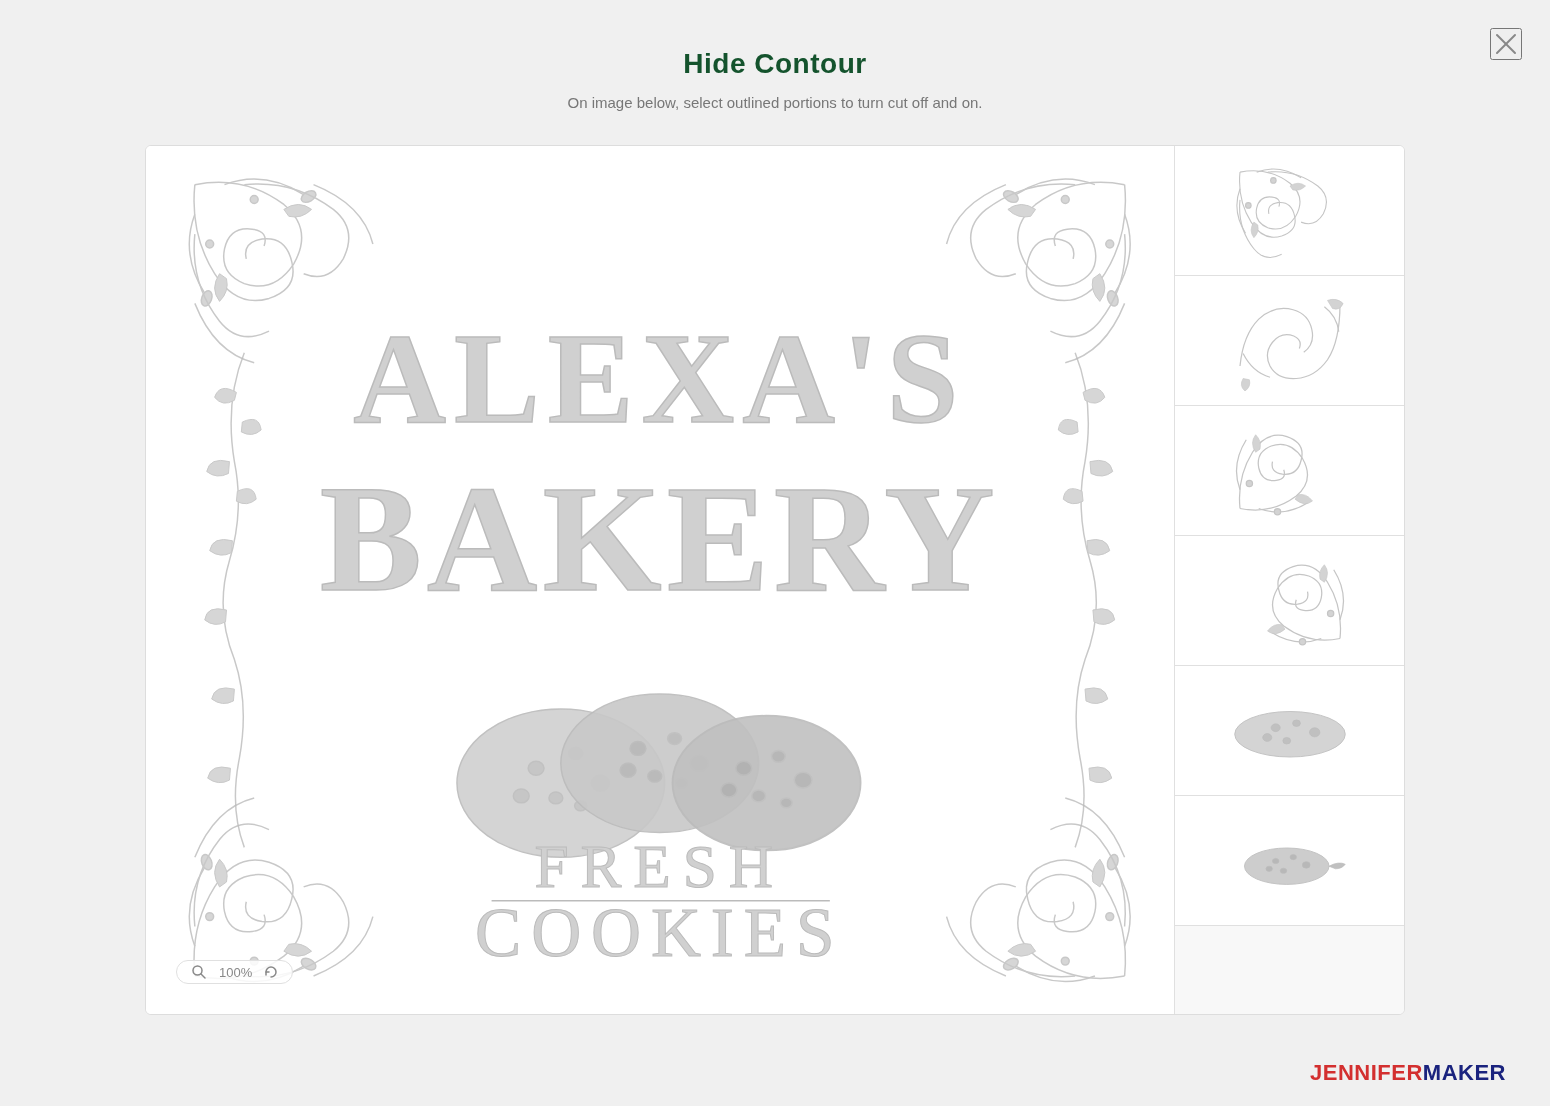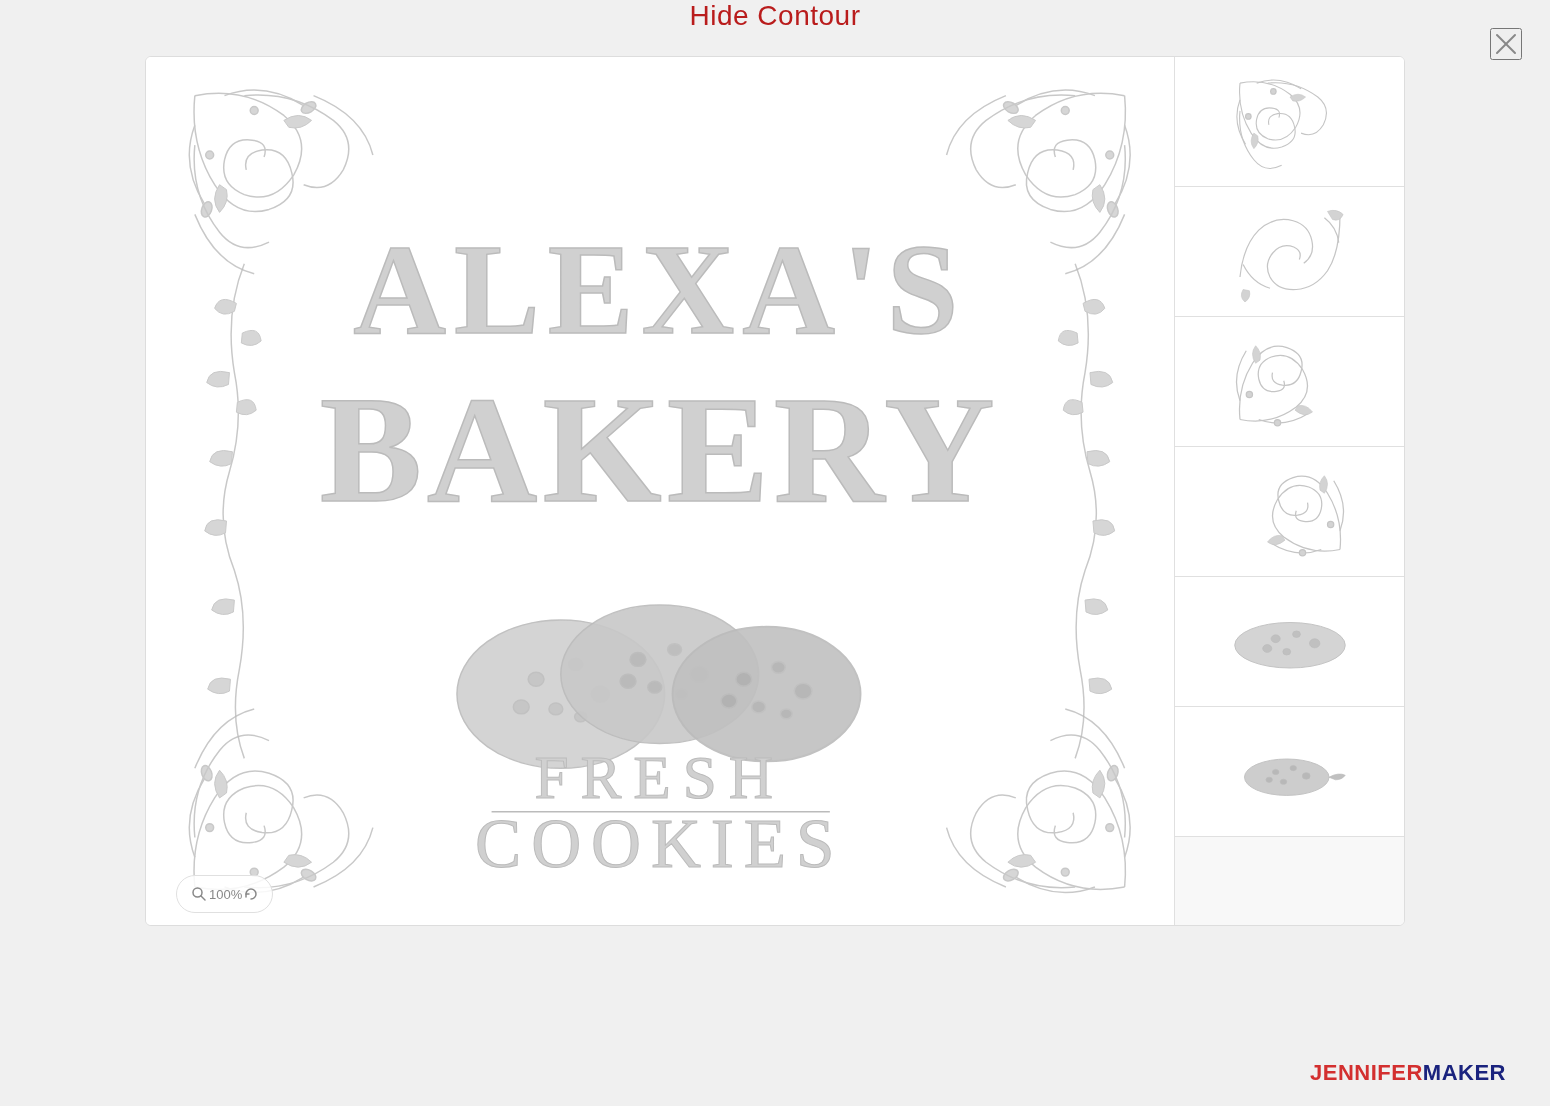--- a/index.html
+++ b/index.html
@@ -29,67 +29,68 @@
       height: 32px;
       cursor: pointer;
       display: flex;
       align-items: center;
       justify-content: center;
       color: #666;
       font-size: 22px;
     }
 
     .modal-title {
+      margin-top: 48px;
       font-size: 28px;
-      font-weight: 400;
-      color: #b91c1c;
+      font-weight: 700;
+      color: #14532d;
       letter-spacing: 0.5px;
     }
 
     .modal-subtitle {
       margin-top: 14px;
       font-size: 15px;
       color: #777;
       font-weight: 300;
     }
 
     .content-area {
       display: flex;
       flex-direction: row;
-      margin-top: 24px;
+      margin-top: 34px;
       width: 1260px;
       height: 870px;
       border: 1px solid #ddd;
       border-radius: 6px;
       background: white;
       overflow: hidden;
     }
 
     .main-image-panel {
       flex: 1;
       background: #fff;
       position: relative;
       display: flex;
       align-items: center;
       justify-content: center;
       overflow: hidden;
     }
 
     .zoom-indicator {
       position: absolute;
-      bottom: 12px;
+      bottom: 30px;
       left: 30px;
       background: rgba(255,255,255,0.85);
       border-radius: 20px;
-      padding: 10px 14px;
+      padding: 3px 14px;
       font-size: 13px;
       color: #888;
       display: flex;
       align-items: center;
-      gap: 2px;
+      gap: 12px;
       border: 1px solid #e0e0e0;
     }
 
     .sidebar-panel {
       width: 230px;
       border-left: 1px solid #e0e0e0;
       display: flex;
       flex-direction: column;
       background: #f8f8f8;
     }
@@ -150,20 +151,21 @@
 <div class="modal-container">
 
   <button class="close-btn">
     <svg width="22" height="22" viewBox="0 0 22 22" fill="none">
       <line x1="2" y1="2" x2="20" y2="20" stroke="#888" stroke-width="2" stroke-linecap="round"></line>
       <line x1="20" y1="2" x2="2" y2="20" stroke="#888" stroke-width="2" stroke-linecap="round"></line>
     </svg>
   </button>
 
   <h1 class="modal-title">Hide Contour</h1>
+  <p class="modal-subtitle">On image below, select outlined portions to turn cut off and on.</p>
 
   <div class="content-area">
 
     <div class="main-image-panel">
 
       <svg class="main-svg" viewBox="0 0 1000 860" xmlns="http://www.w3.org/2000/svg">
 
         <rect x="0" y="0" width="1000" height="860" fill="white"></rect>
 
         <g stroke="#bbb" stroke-width="1.5" fill="none" opacity="0.8">

